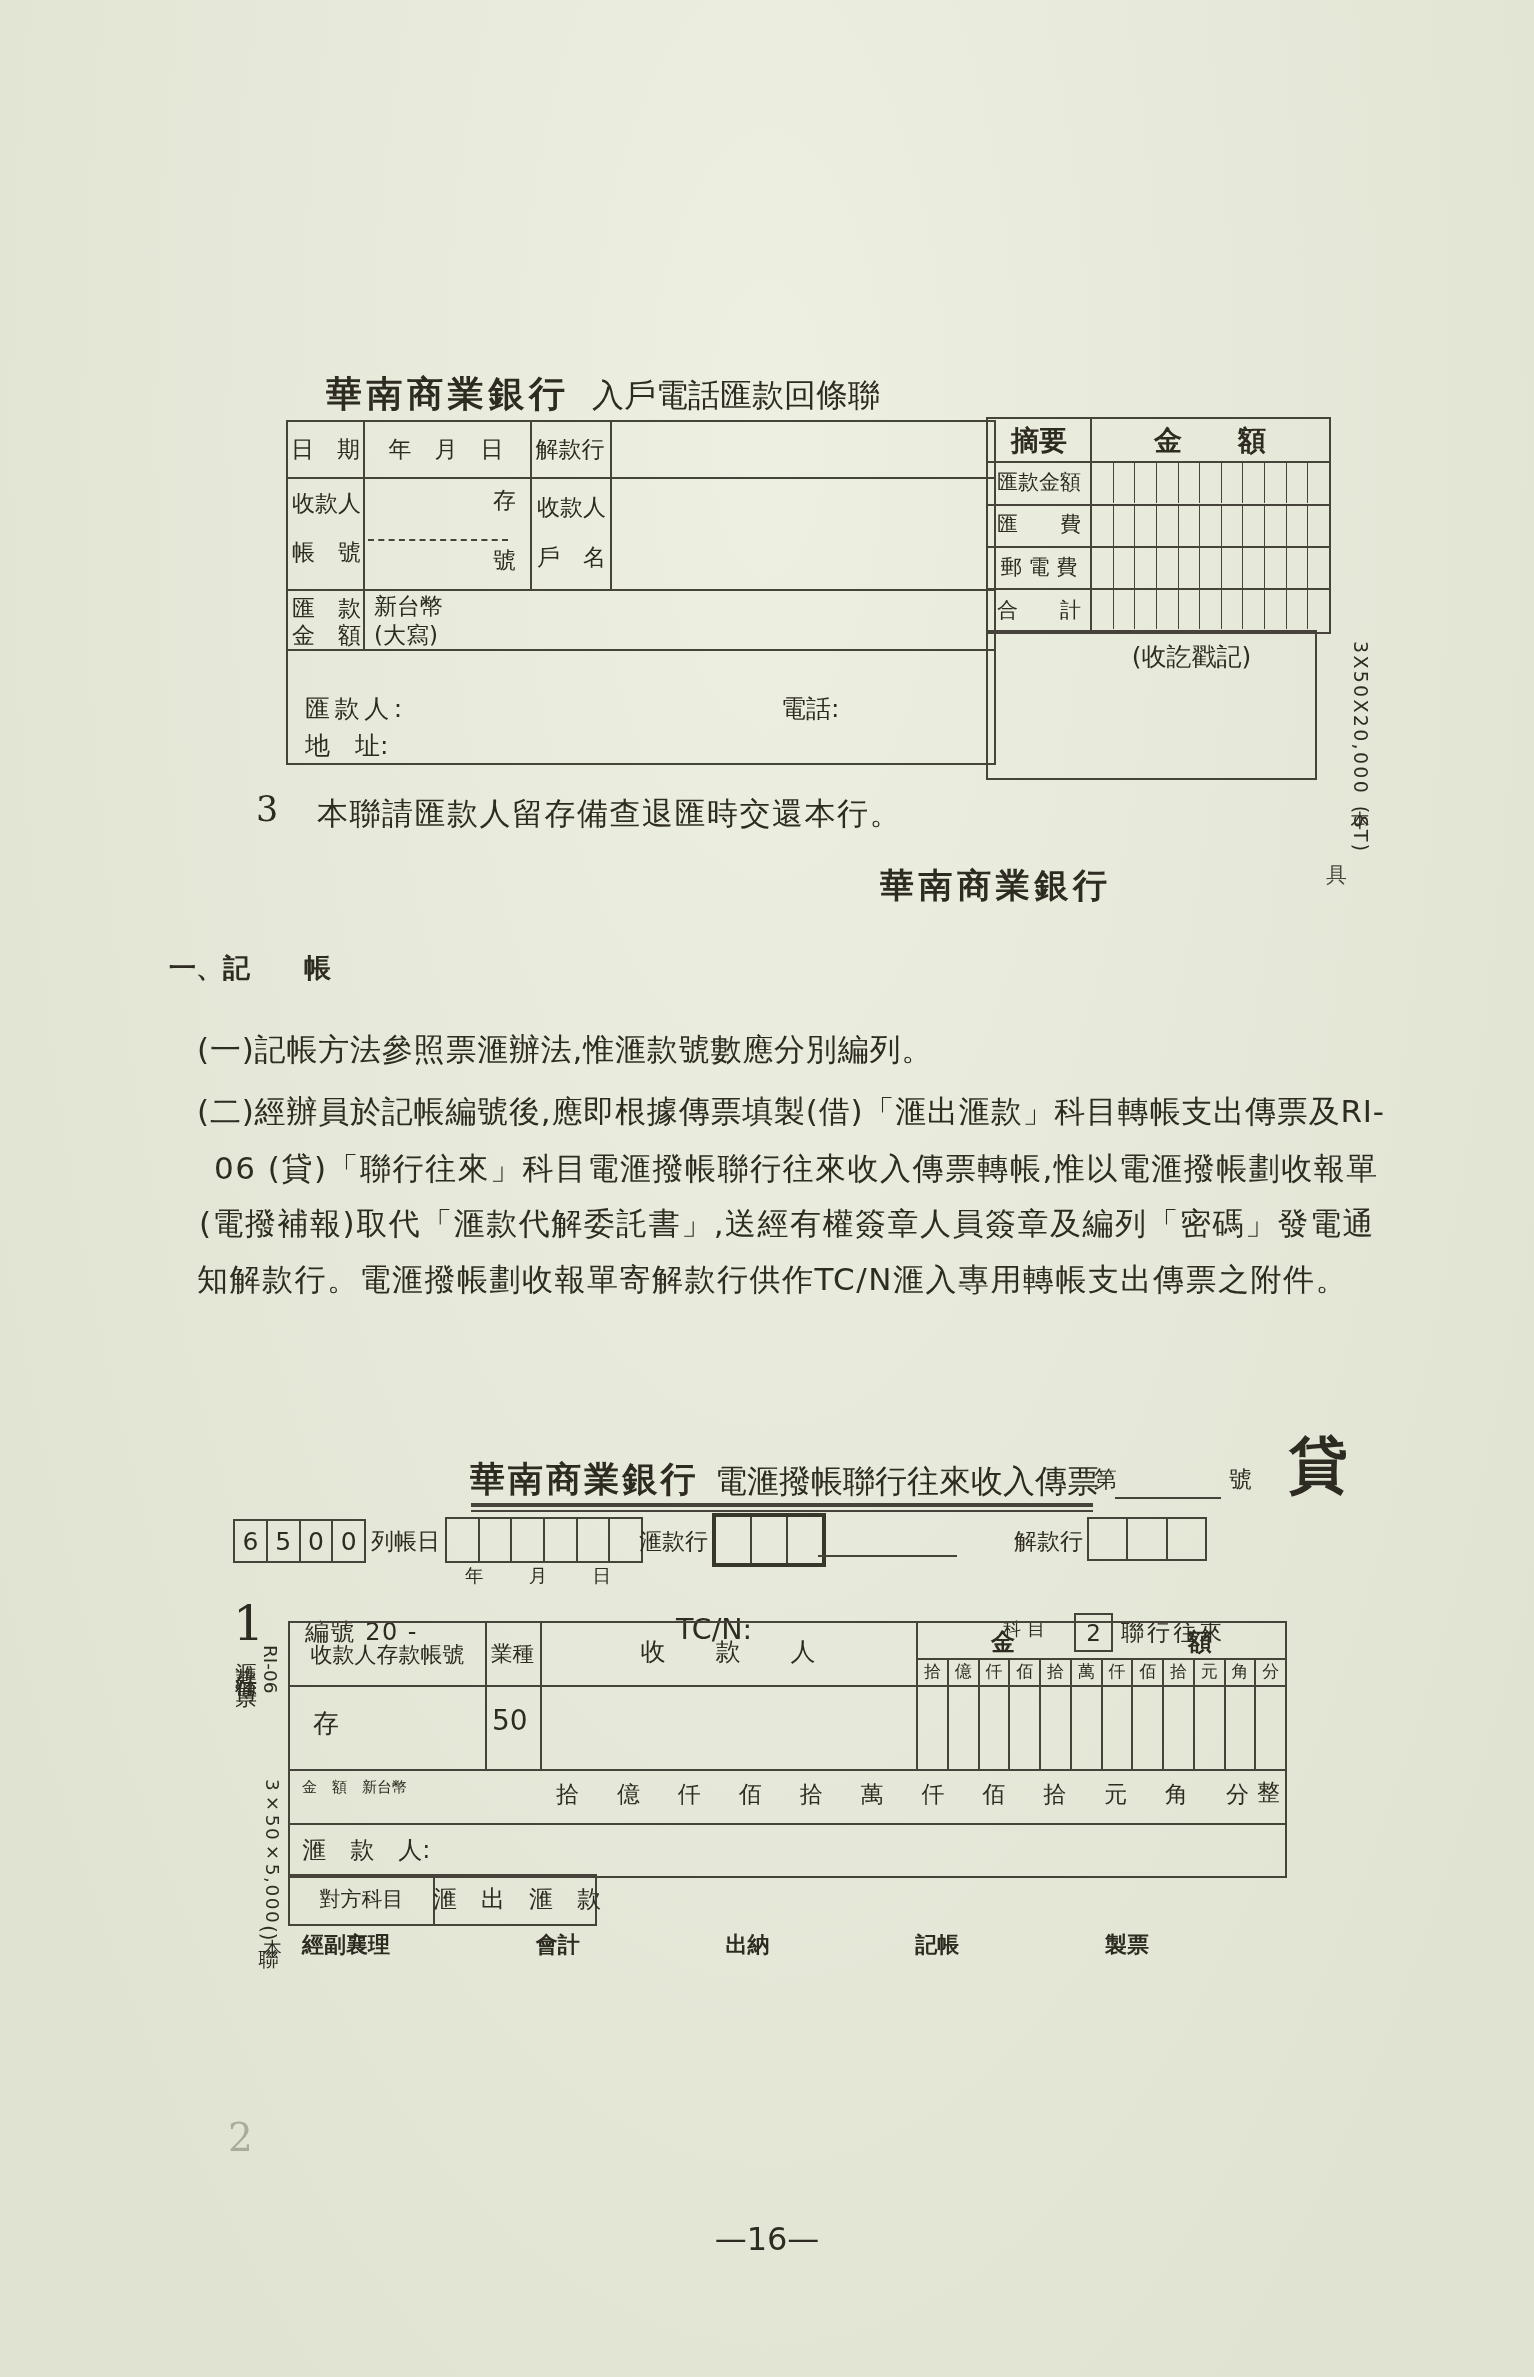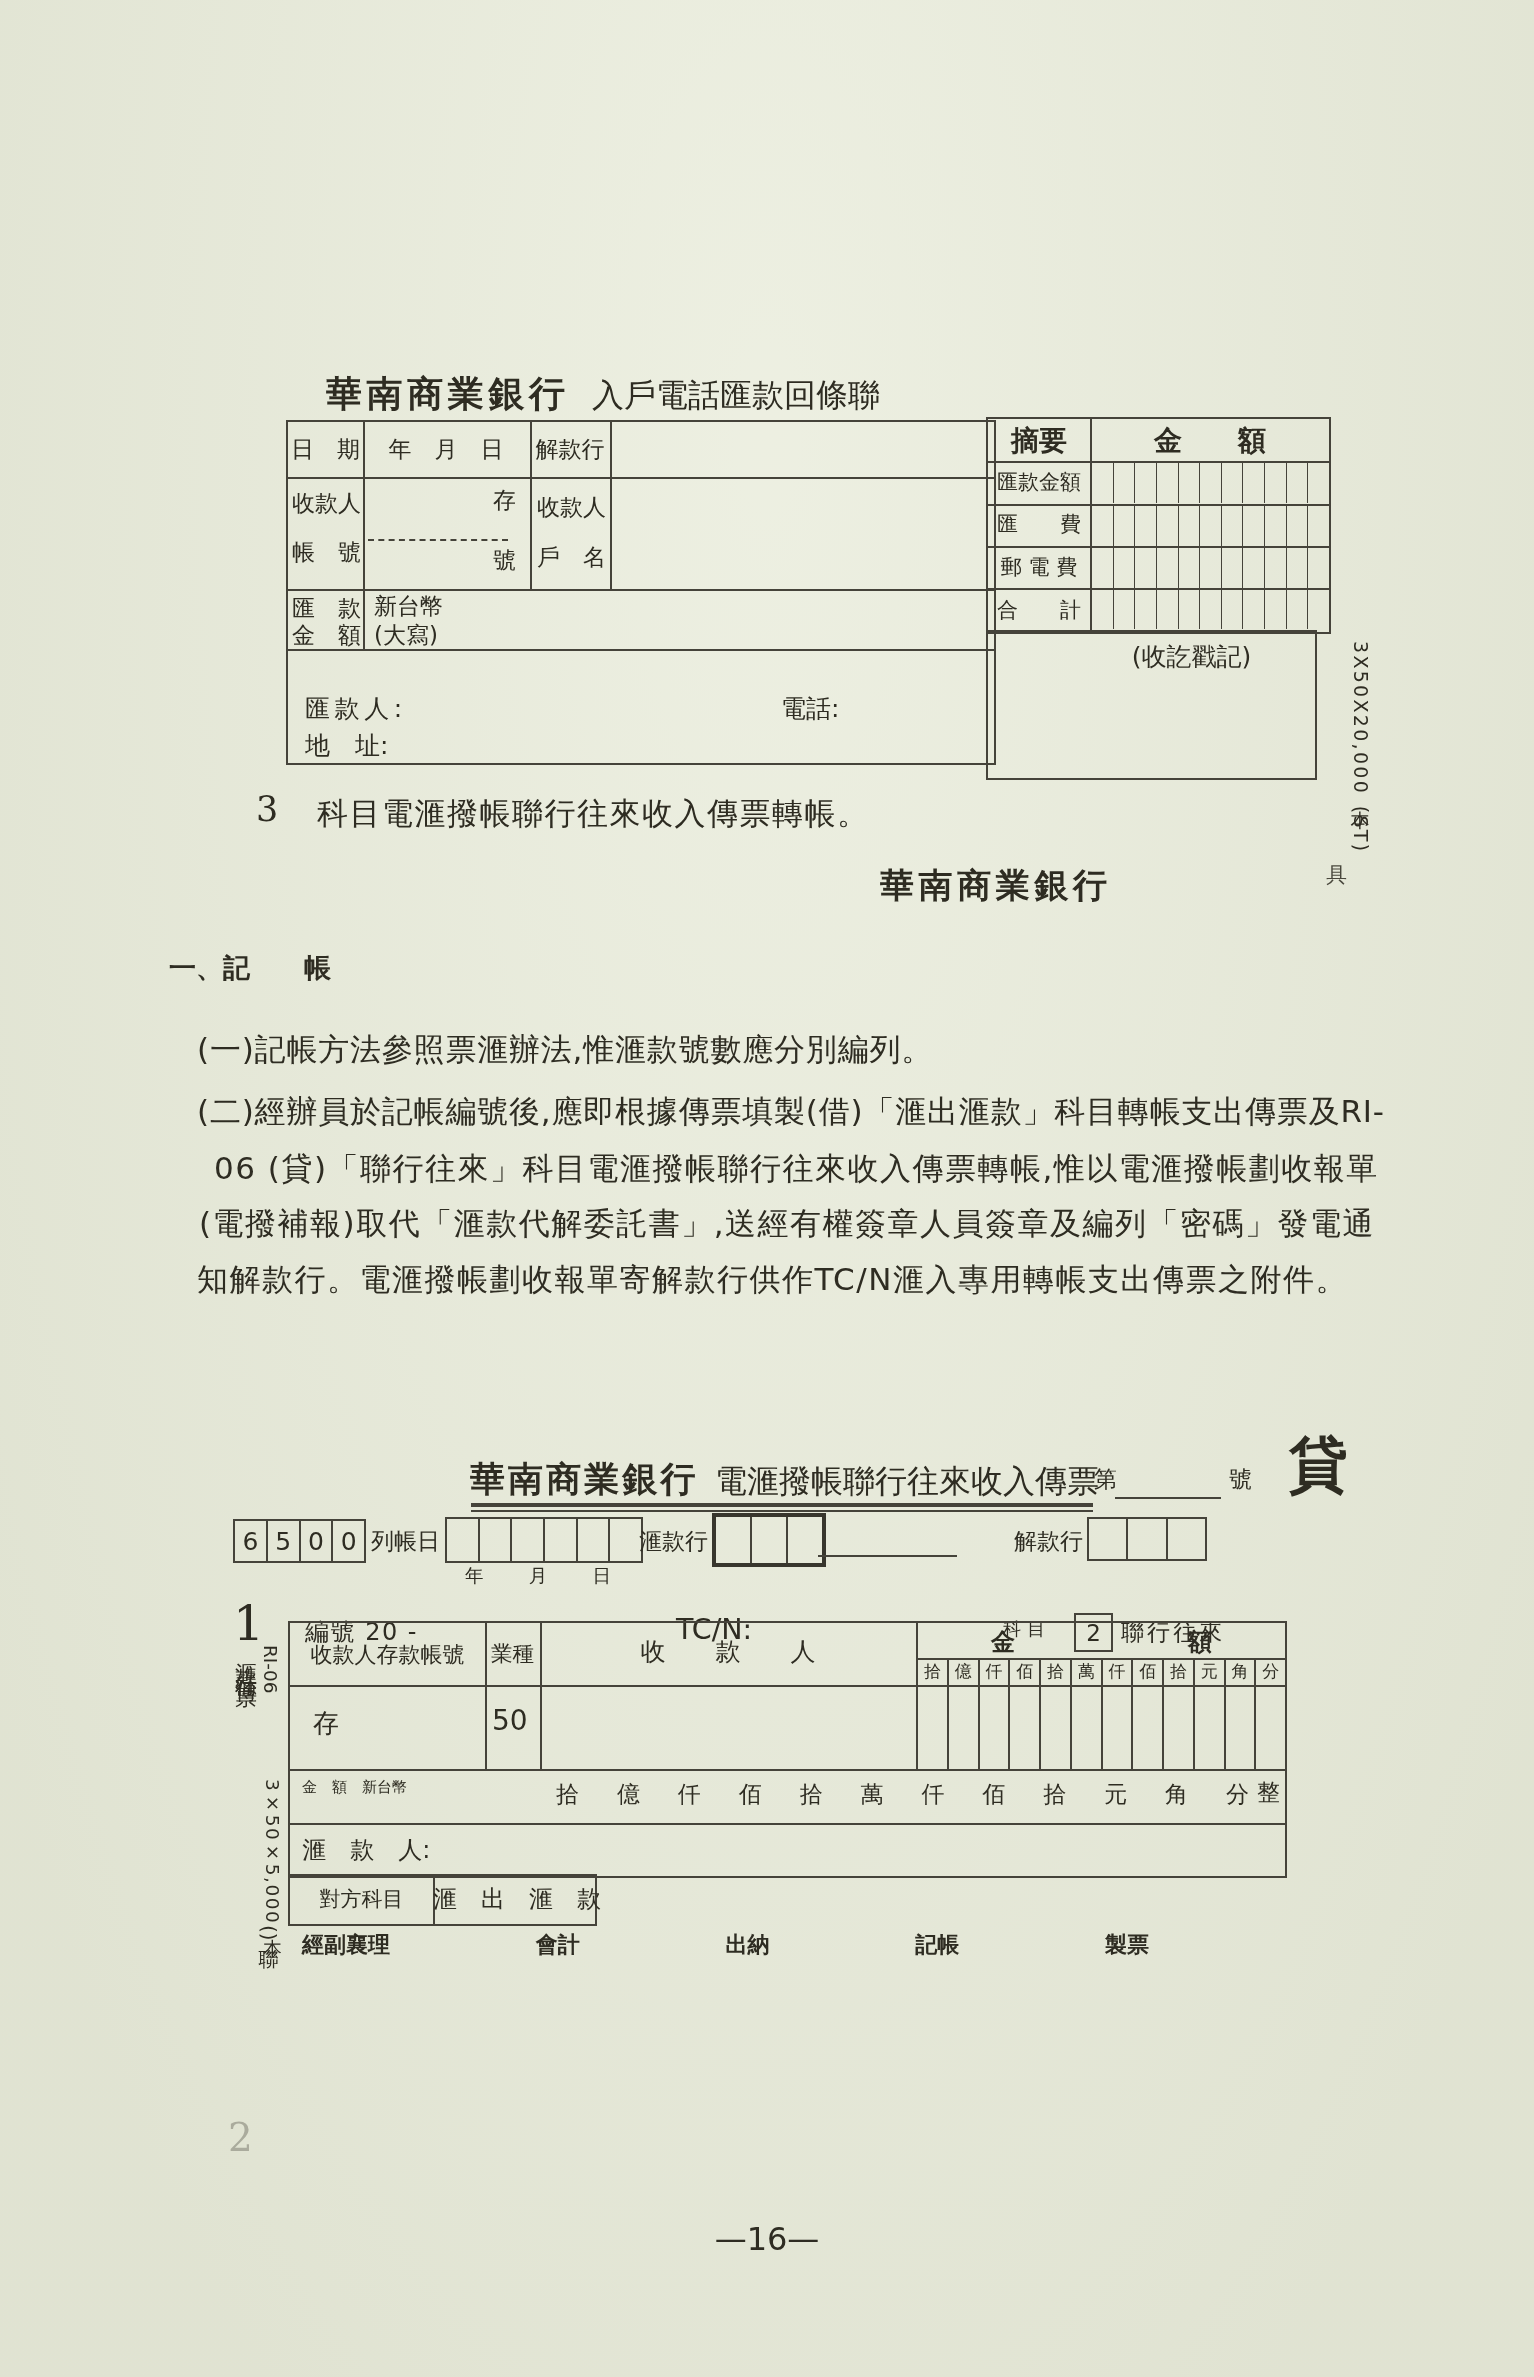--- a/index.html
+++ b/index.html
@@ -140,21 +140,21 @@
       </div>
   </div>
 
   <div class="box" style="left:986px;top:630px;width:327px;height:146px;">
     <div class="lbl ctr" style="left:0;top:10.8px;width:100%;font-size:25px;margin-left:40px;">(收訖戳記)</div>
   </div>
 
   <div class="vtext" style="left:1348px;top:641px;font-size:19px;letter-spacing:2.3px;">3X50X20,000本 (ST)</div>
 
   <div class="lbl" style="left:256px;top:789px;font-size:35px;font-family:'DejaVu Serif','Liberation Serif',serif;">3</div>
-  <div class="lbl" style="left:317px;top:796px;font-size:31px;letter-spacing:1.5px;">科目電滙撥帳聯行往來收入傳票轉帳。</div>
+  <div class="lbl" style="left:317px;top:796px;font-size:31px;letter-spacing:1.5px;">本聯請匯款人留存備查退匯時交還本行。</div>
 
   <div class="lbl bank" style="left:880px;top:866px;font-size:34px;">華南商業銀行</div>
   <div class="lbl" style="left:1326px;top:863px;font-size:21px;opacity:.85;">具</div>
 
   <div class="lbl" style="left:169px;top:952px;font-size:27px;font-weight:600;">一、記　　帳</div>
   <div class="lbl" style="left:197px;top:1032px;font-size:31px;letter-spacing:0.8px;">(一)記帳方法參照票滙辦法,惟滙款號數應分別編列。</div>
   <div class="lbl" style="left:197px;top:1094px;font-size:31px;letter-spacing:0.8px;">(二)經辦員於記帳編號後,應即根據傳票填製(借)「滙出滙款」科目轉帳支出傳票及RI-</div>
   <div class="lbl" style="left:214px;top:1151px;font-size:31px;letter-spacing:1.5px;">06 (貸)「聯行往來」科目電滙撥帳聯行往來收入傳票轉帳,惟以電滙撥帳劃收報單</div>
   <div class="lbl" style="left:199px;top:1206px;font-size:31px;letter-spacing:1.5px;">(電撥補報)取代「滙款代解委託書」,送經有權簽章人員簽章及編列「密碼」發電通</div>
   <div class="lbl" style="left:197px;top:1262px;font-size:31px;letter-spacing:1.5px;">知解款行。電滙撥帳劃收報單寄解款行供作TC/N滙入專用轉帳支出傳票之附件。</div>

